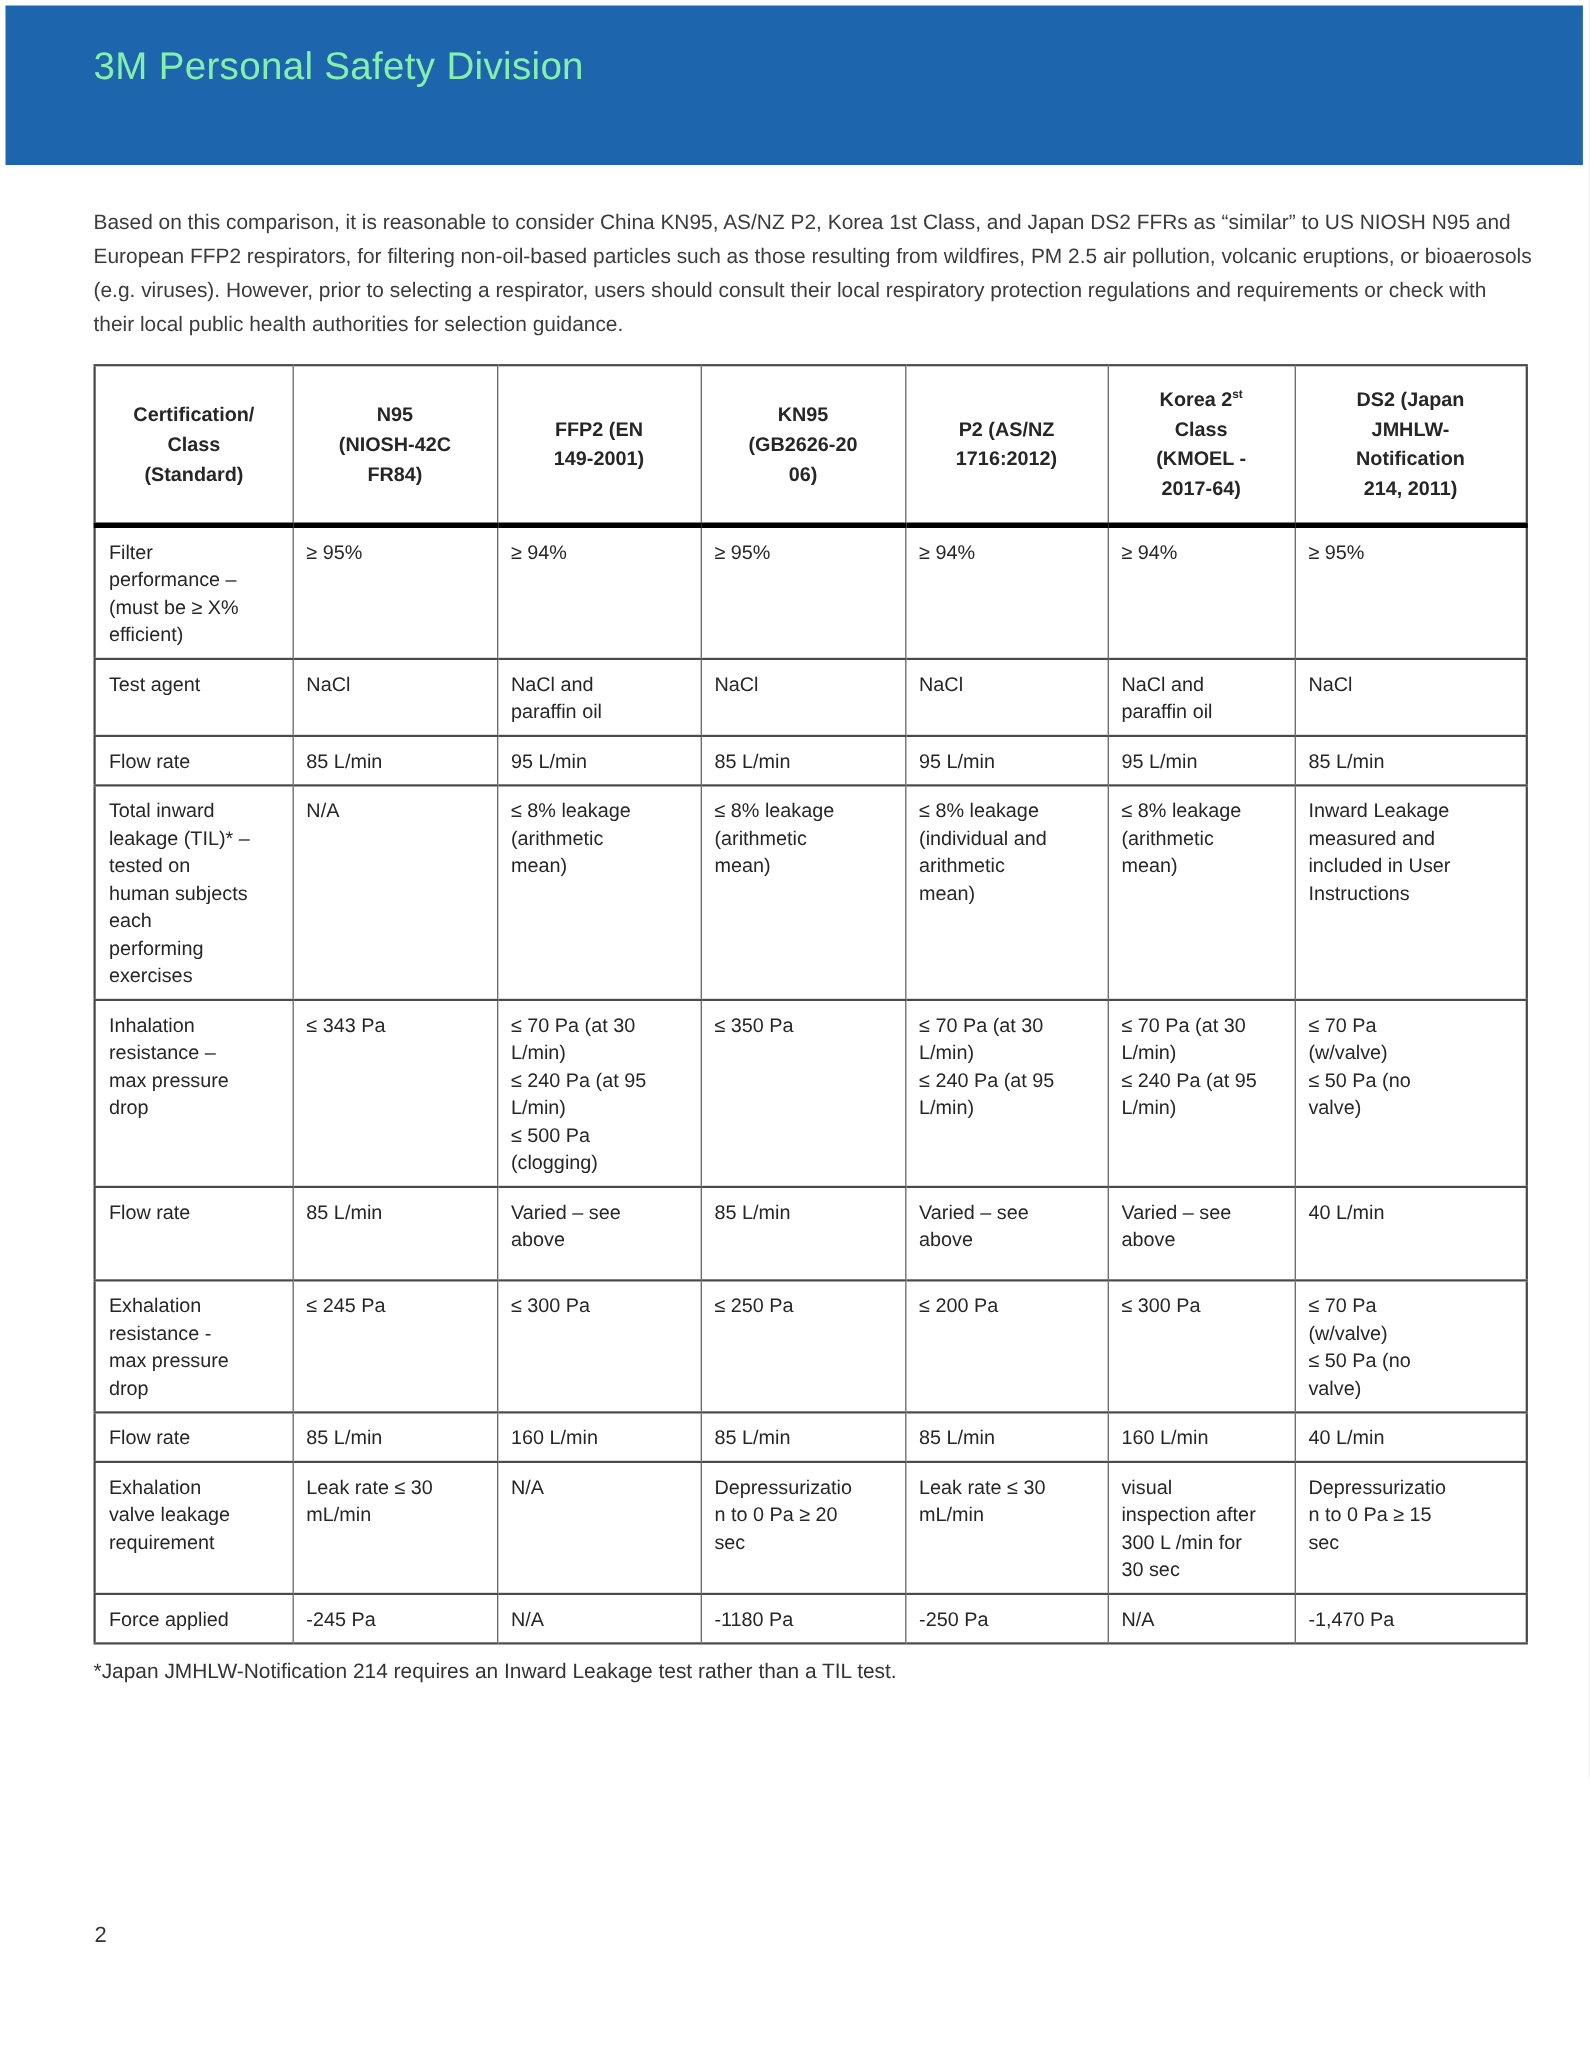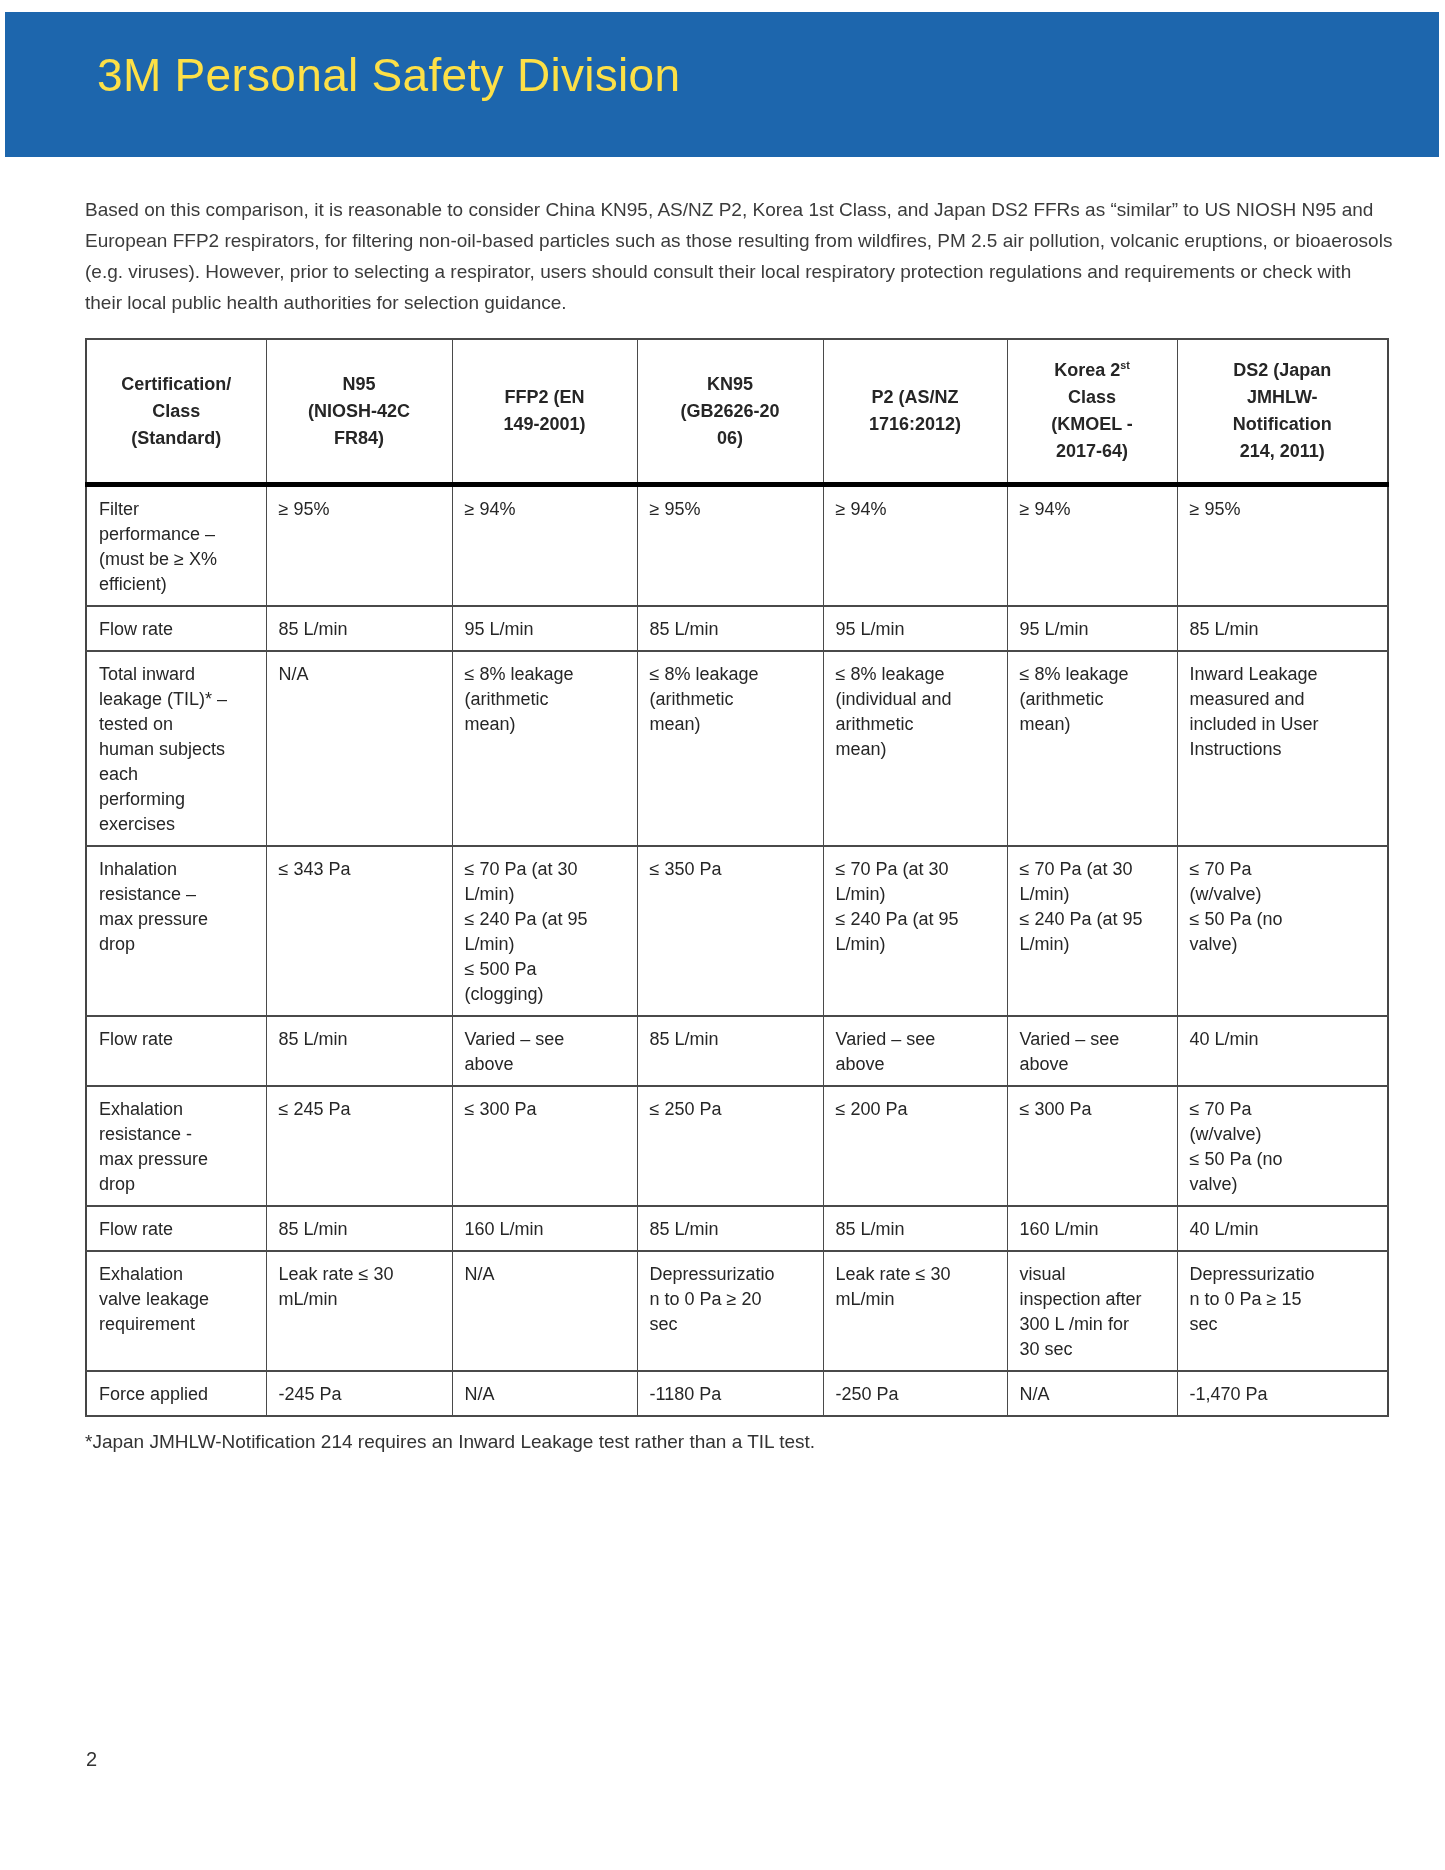--- a/index.html
+++ b/index.html
@@ -10,24 +10,24 @@
     font-family:"Liberation Sans", sans-serif;
     overflow:hidden;
     margin:0 auto;
   }
   .banner{
     margin:5px 6px 0 5px;
     height:145px;
     background:#1d66ad;
   }
   .banner h1{
-    margin:12px;
+    margin:0;
     padding:36px 0 0 80px;
-    color:#fde047;
-    font-size:46px;
+    color:#86efac;
+    font-size:35px;
     font-weight:500;
     letter-spacing:0.3px;
   }
   .content{
     padding:0 36px 0 85px;
   }
   .intro{
     margin:37px 0 0 0;
     width:1308px;
     font-size:19px;
@@ -135,20 +135,31 @@
 (must be ≥ X%
 efficient)</span></td>
             <td>≥ 95%</td>
             <td>≥ 94%</td>
             <td>≥ 95%</td>
             <td>≥ 94%</td>
             <td>≥ 94%</td>
             <td>≥ 95%</td>
           </tr>
           <tr>
+            <td><span>Test agent</span></td>
+            <td>NaCl</td>
+            <td>NaCl and
+paraffin oil</td>
+            <td>NaCl</td>
+            <td>NaCl</td>
+            <td>NaCl and
+paraffin oil</td>
+            <td>NaCl</td>
+          </tr>
+          <tr>
             <td><span>Flow rate</span></td>
             <td>85 L/min</td>
             <td>95 L/min</td>
             <td>85 L/min</td>
             <td>95 L/min</td>
             <td>95 L/min</td>
             <td>85 L/min</td>
           </tr>
           <tr>
             <td><span>Total inward

